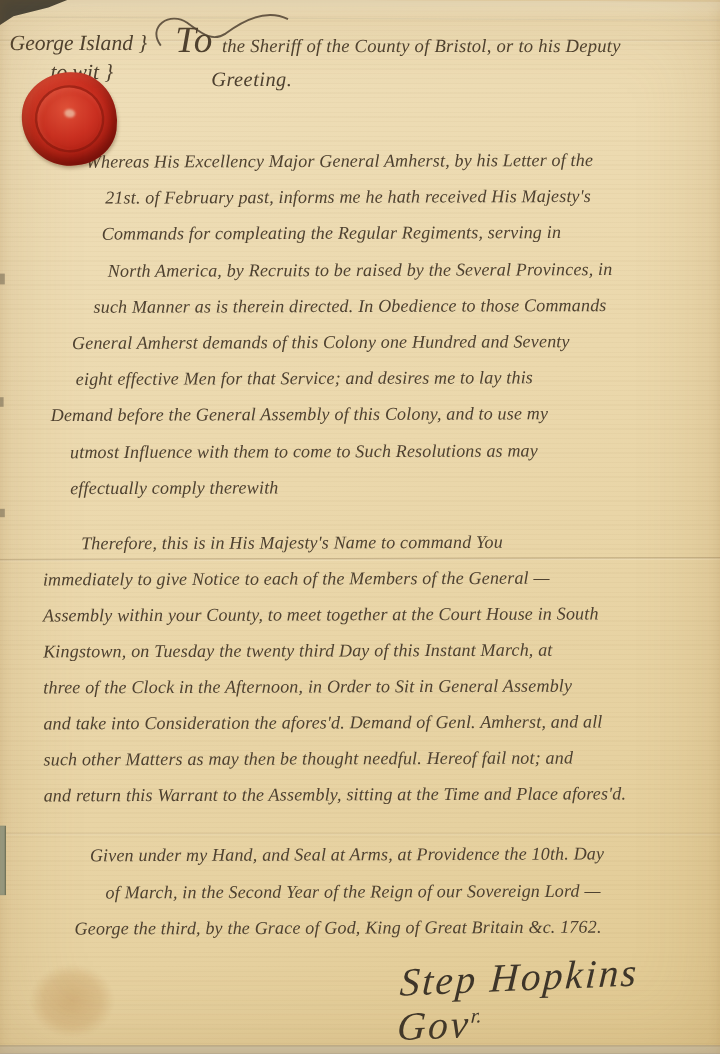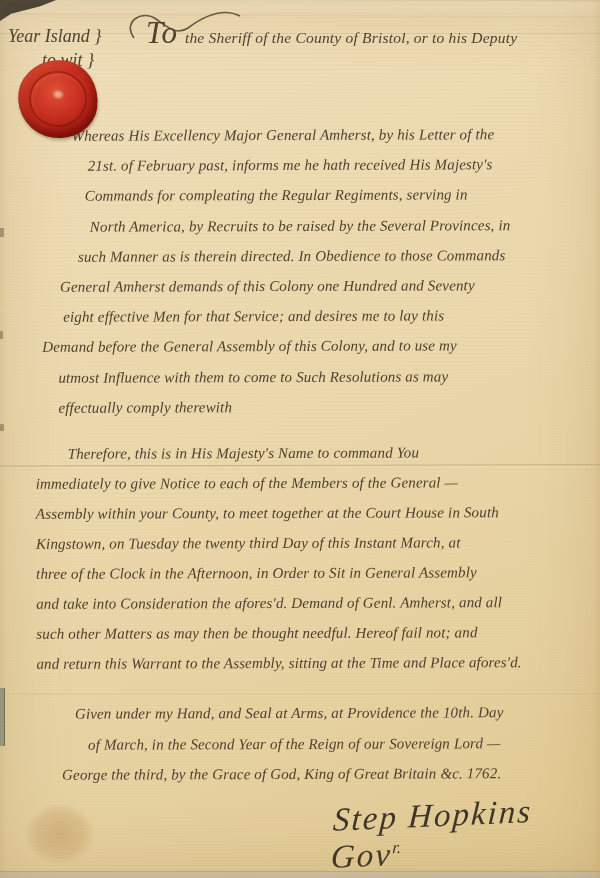--- a/index.html
+++ b/index.html
@@ -93,30 +93,31 @@
     <div class="crease crease-1"></div>
     <div class="crease crease-2"></div>
     <div class="crease crease-3"></div>
     <div class="edge-mark em1"></div>
     <div class="edge-mark em2"></div>
     <div class="edge-mark em3"></div>
     <div class="edge-sliver"></div>
     <div class="bottom-edge"></div>
 
     <div class="scope ink">
-      <div class="l1">Year Island }</div>
+      <div class="l1">George Island }</div>
       <div class="l2">to wit }</div>
     </div>
 
     <svg class="flourish" width="120" height="46">
       <path d="M8,32 C-4,16 16,3 30,13 C40,20 50,30 62,22 C82,7 100,3 114,10" fill="none" stroke="#4c4134" stroke-width="1.6" opacity="0.85"></path>
     </svg>
 
     <div class="salutation ink">
       <span class="to-cap">To</span><span class="addr-rest">the Sheriff of the County of Bristol, or to his Deputy</span>
+      <div class="greeting">Greeting.</div>
     </div>
 
     <div class="para para1 ink">
       <div class="line">Whereas His Excellency Major General Amherst, by his Letter of the</div>
       <div class="line">21st. of February past, informs me he hath received His Majesty's</div>
       <div class="line">Commands for compleating the Regular Regiments, serving in</div>
       <div class="line">North America, by Recruits to be raised by the Several Provinces, in</div>
       <div class="line">such Manner as is therein directed. In Obedience to those Commands</div>
       <div class="line">General Amherst demands of this Colony one Hundred and Seventy</div>
       <div class="line">eight effective Men for that Service; and desires me to lay this</div>

